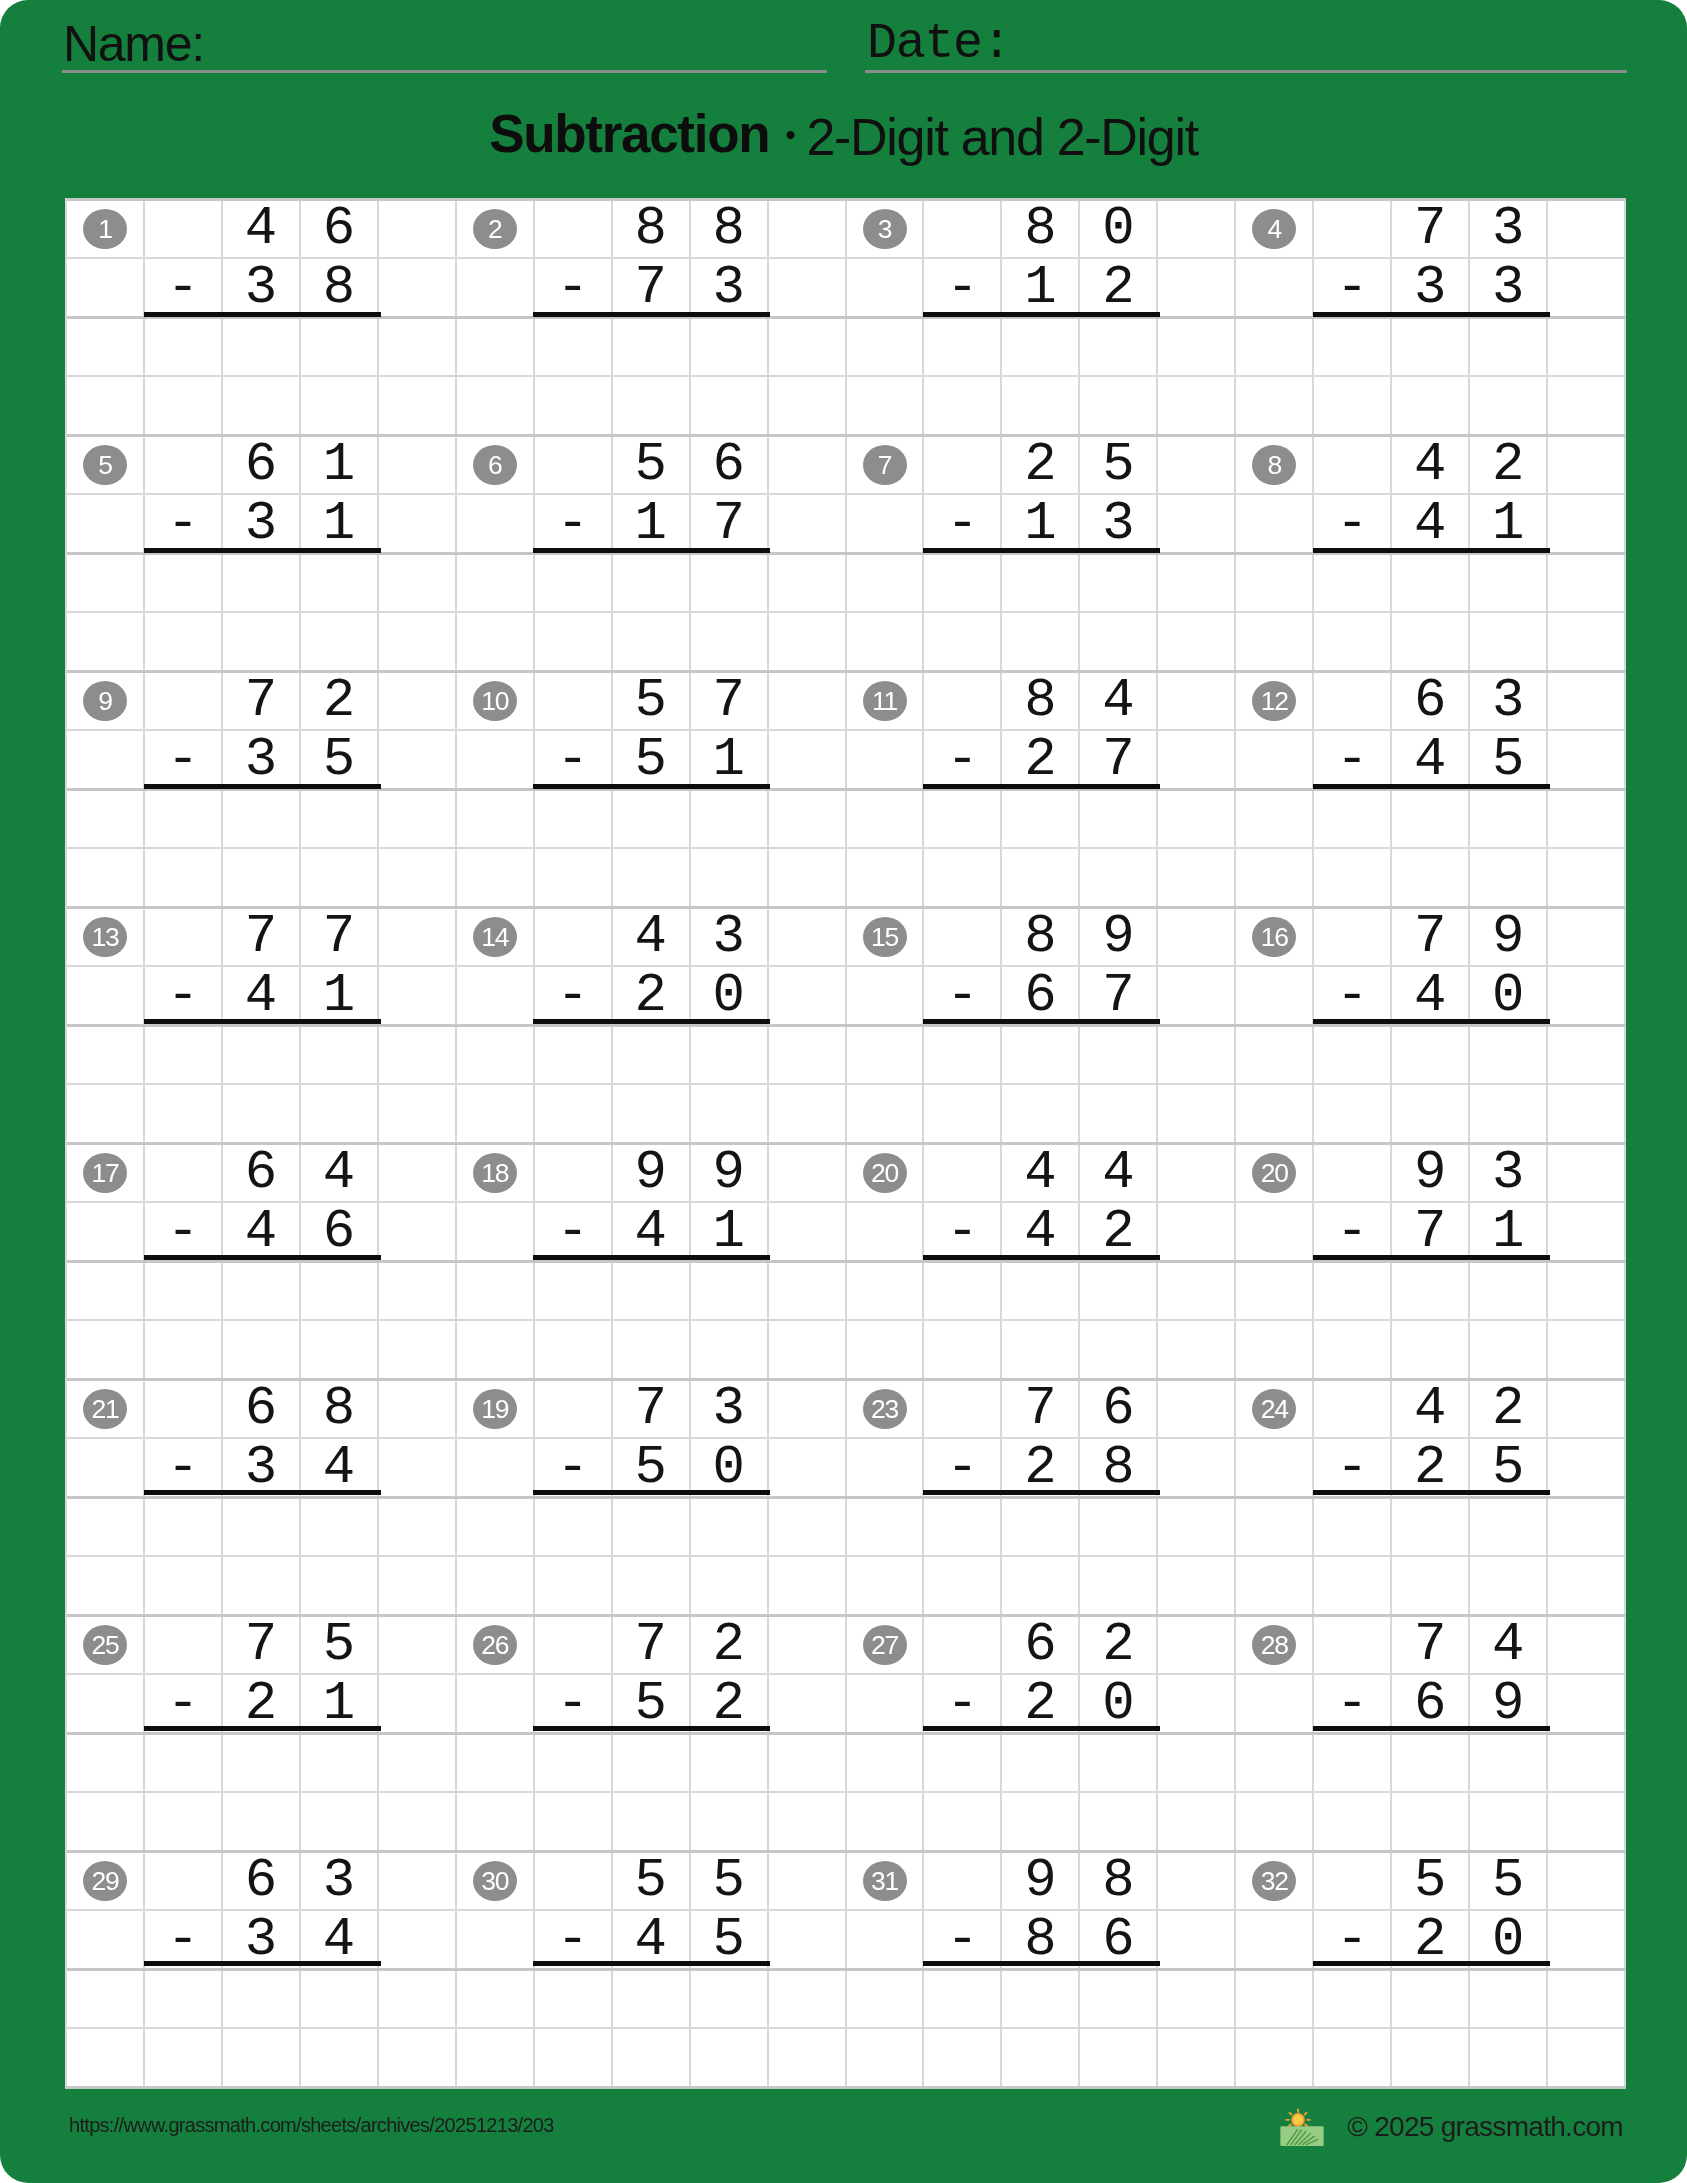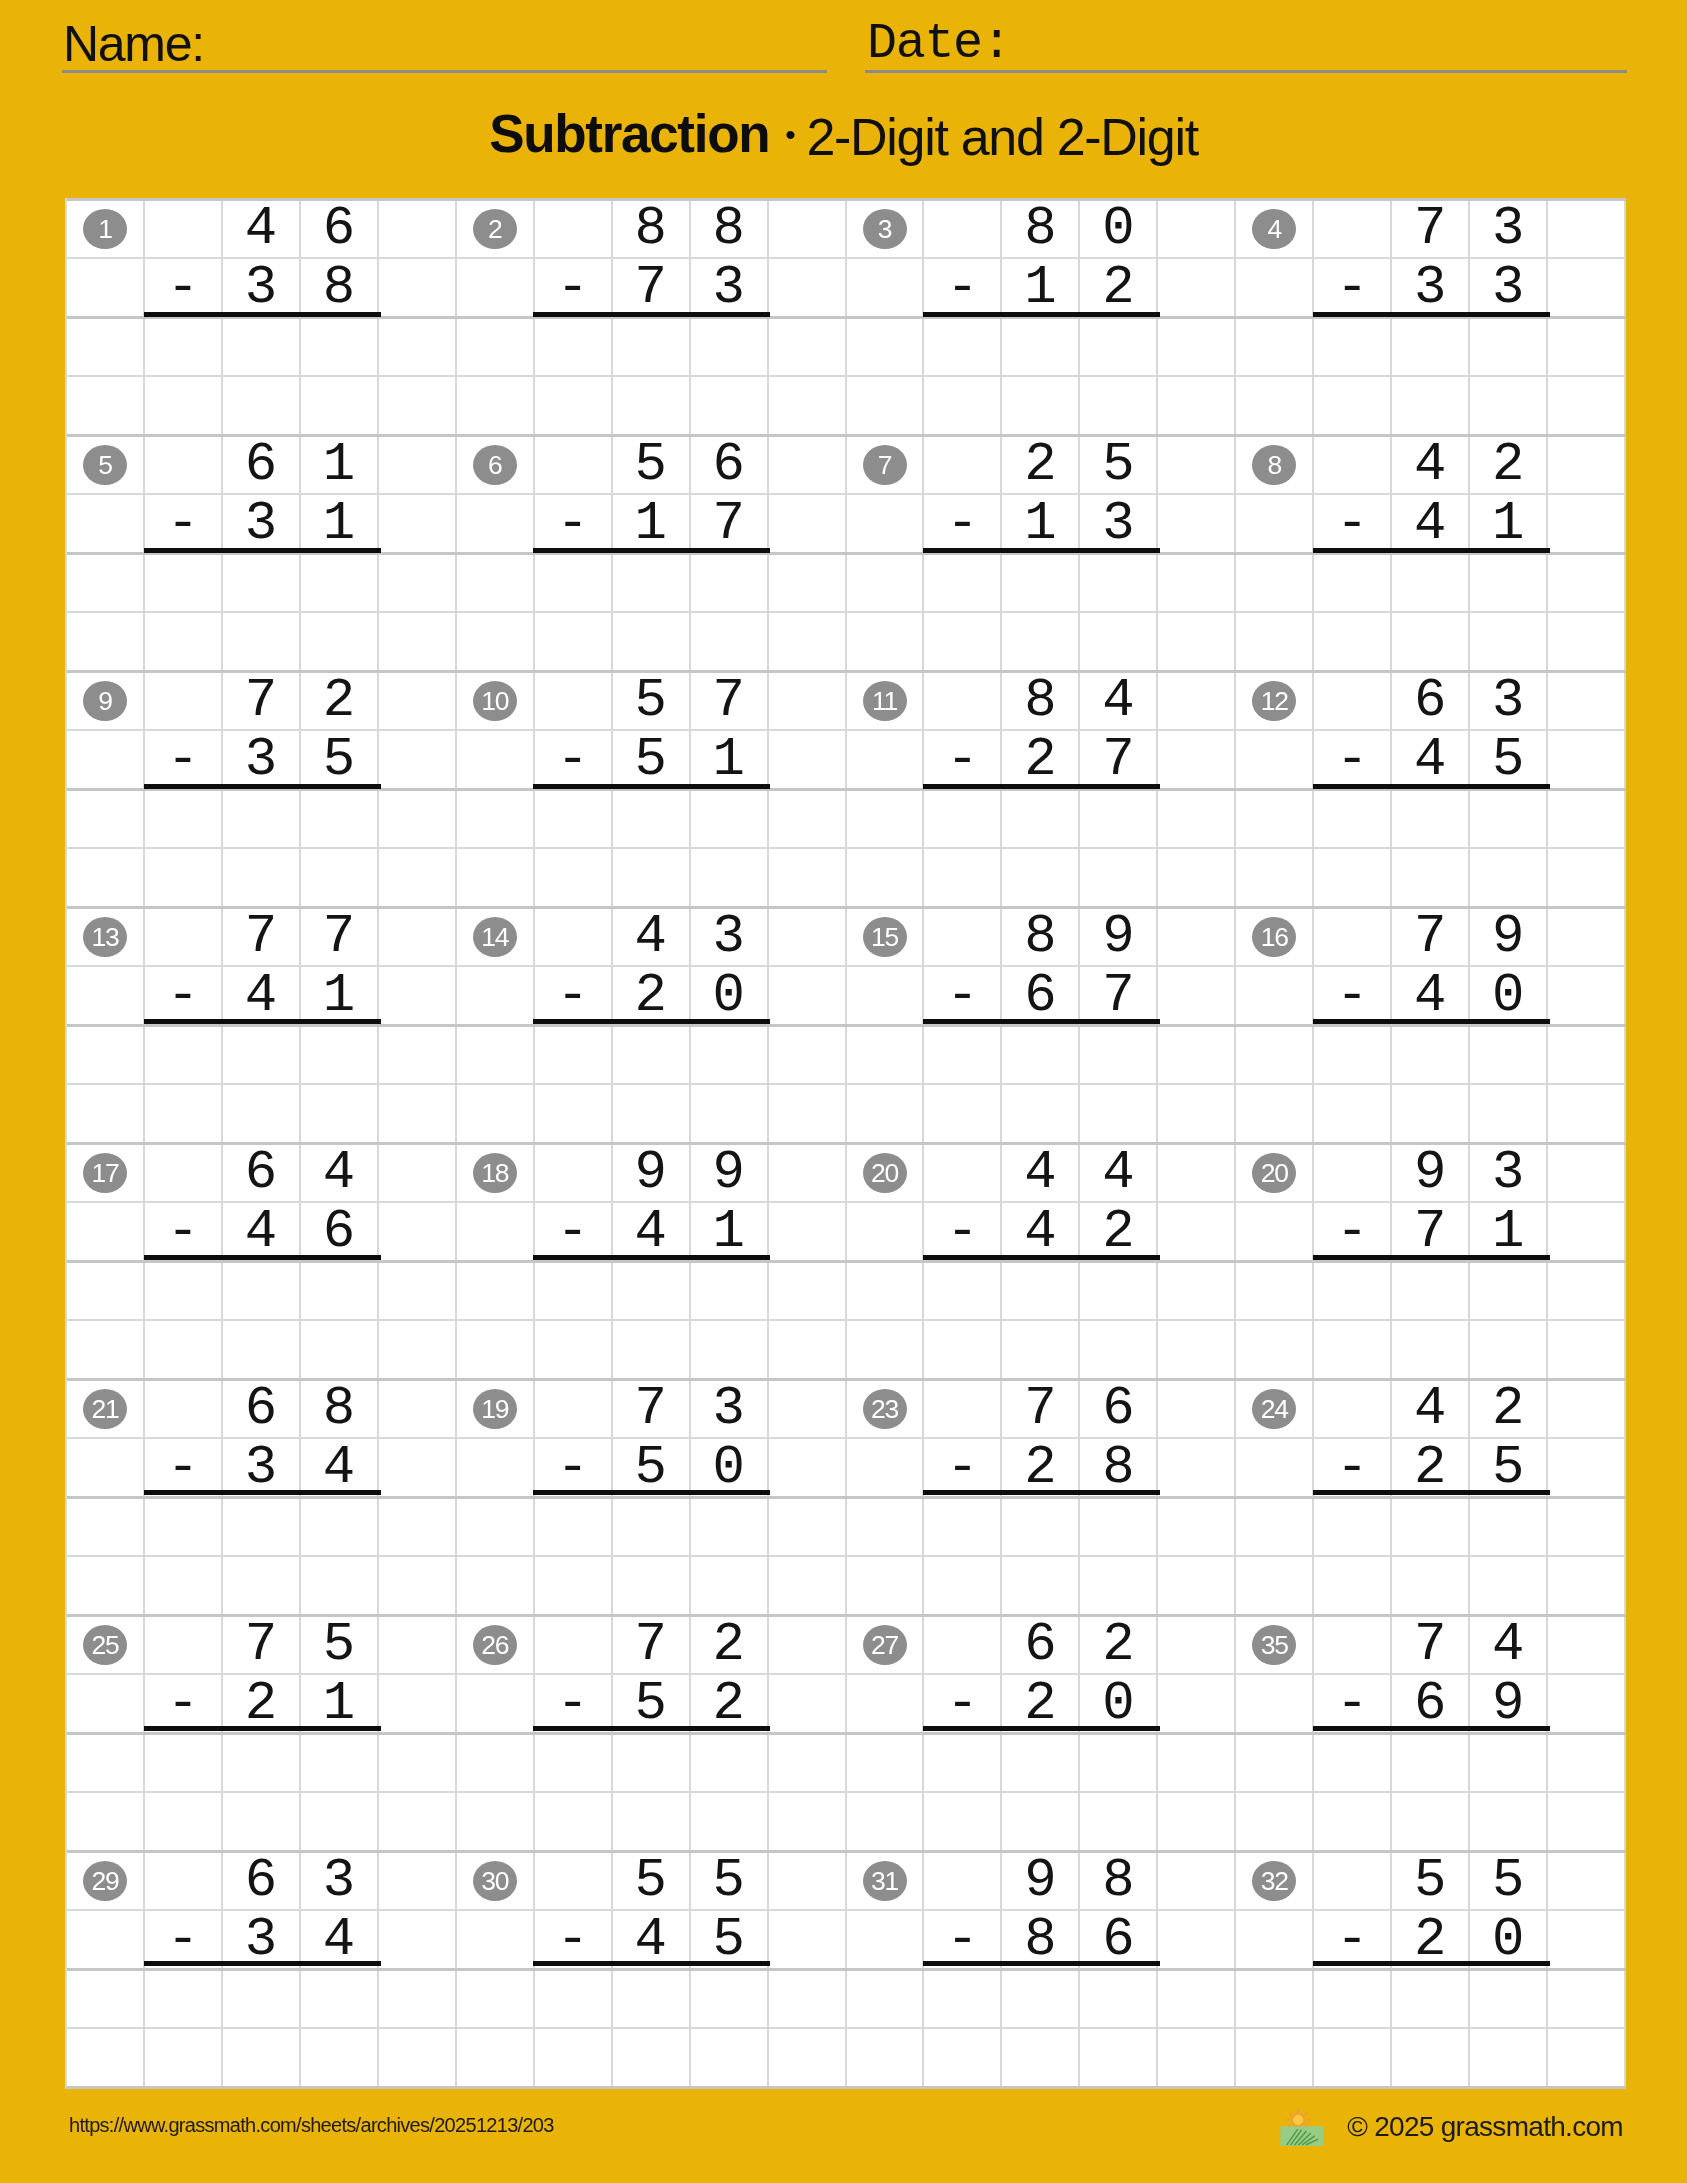--- a/index.html
+++ b/index.html
@@ -1,17 +1,17 @@
 <!DOCTYPE html>
 <html style="--badge: #8d8d8d; --thin: #d8d8d8; --thick: #c6c6c6; --ans: #0d0d0d; --hline: #8c8c8c;font-size:10.6px"><head>
 <meta charset="utf-8">
 <style>
   html,body{margin:0;padding:0;background:#fff;}
-  #page{position:relative;width:1687px;height:2183px;background:#eab308;overflow:hidden;
-        font-family:"Liberation Sans", sans-serif;color:#161616;}
+  #page{position:relative;width:1687px;height:2183px;background:#15803d;overflow:hidden;
+        font-family:"Liberation Sans", sans-serif;color:#161616;border-radius:28px;}
 
   
   .hdr-label{position:absolute;font-size:50px;line-height:50px;letter-spacing:-1.3px;color:#111;}
   #name-label{left:63px;top:18.5px;}
   #date-label{left:867px;top:18.5px;font-family:Liberation Mono, monospace;}
   .hdr-line{position:absolute;height:2.6px;background:var(--hline,#8c8c8c);top:70px;}
   #name-line{left:62px;width:765px;}
   #date-line{left:865px;width:762px;}
 
   
@@ -905,21 +905,21 @@
         </div>
         <div class="gcell"></div>
         <div class="gcell">
           <span class="digit">6</span>
         </div>
         <div class="gcell">
           <span class="digit">2</span>
         </div>
         <div class="gcell"></div>
         <div class="gcell">
-          <div class="badge">35</div>
+          <div class="badge">28</div>
         </div>
         <div class="gcell"></div>
         <div class="gcell">
           <span class="digit">7</span>
         </div>
         <div class="gcell">
           <span class="digit">4</span>
         </div>
         <div class="gcell"></div>
       </div>

